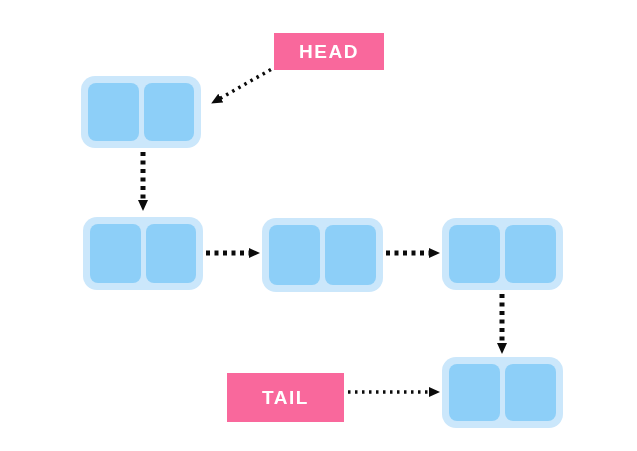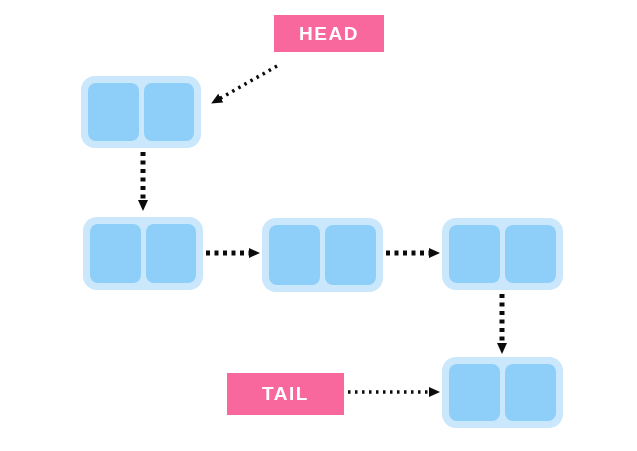--- a/index.html
+++ b/index.html
@@ -102,17 +102,17 @@
       </marker>
     </defs>
   <line x1="277" y1="66" x2="219" y2="99" class="edge fine" marker-end="url(#arrowhead)"></line>
       <line x1="143" y1="152" x2="143" y2="202" class="edge chunky" marker-end="url(#arrowhead)"></line>
       <line x1="206" y1="253" x2="251" y2="253" class="edge chunky" marker-end="url(#arrowhead)"></line>
       <line x1="386" y1="253" x2="431" y2="253" class="edge chunky" marker-end="url(#arrowhead)"></line>
       <line x1="502" y1="294" x2="502" y2="345" class="edge chunky" marker-end="url(#arrowhead)"></line>
       <line x1="348" y1="392" x2="431" y2="392" class="edge fine" marker-end="url(#arrowhead)"></line>
     </svg>
 
-  <div class="label" style="left: 274px; top: 15px; width: 110px; height: 37px;">HEAD</div>
+  <div class="label" style="left: 274px; top: 33px; width: 110px; height: 37px;">HEAD</div>
 
-  <div class="label" style="left: 227px; top: 373px; width: 117px; height: 42px;">TAIL</div>
+  <div class="label" style="left: 227px; top: 373px; width: 117px; height: 49px;">TAIL</div>
 
 </div>
 
 </body></html>

